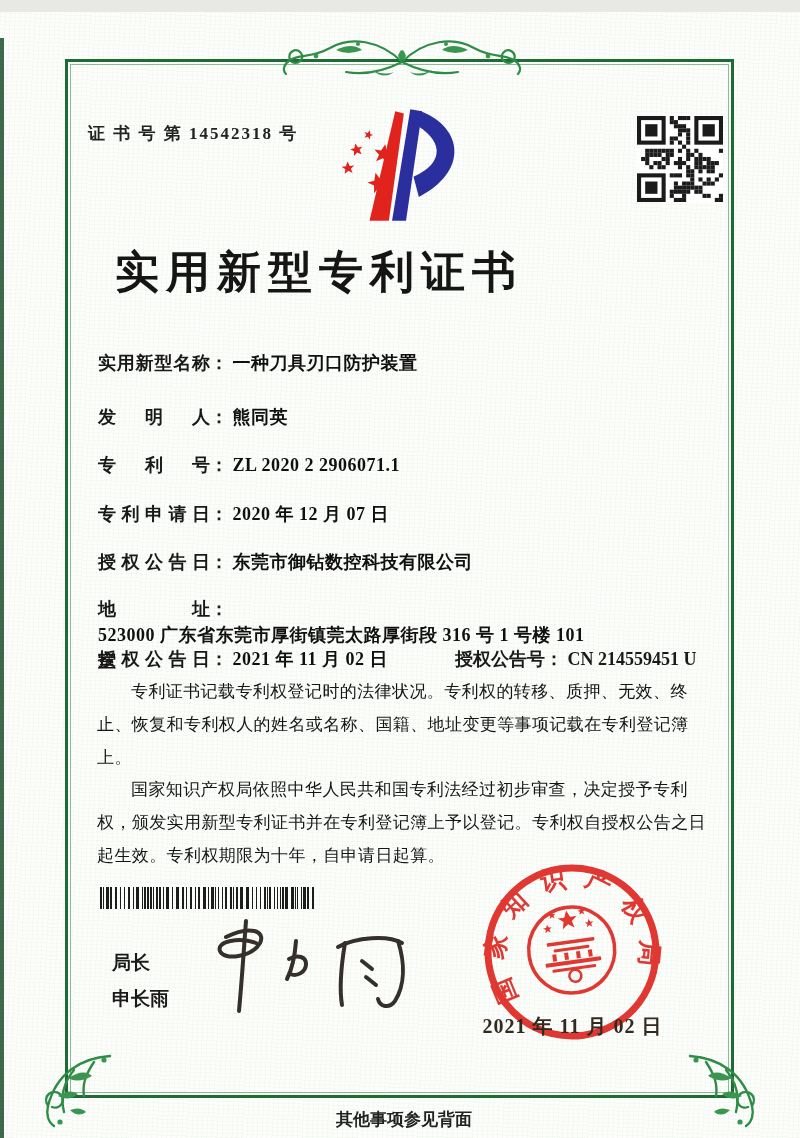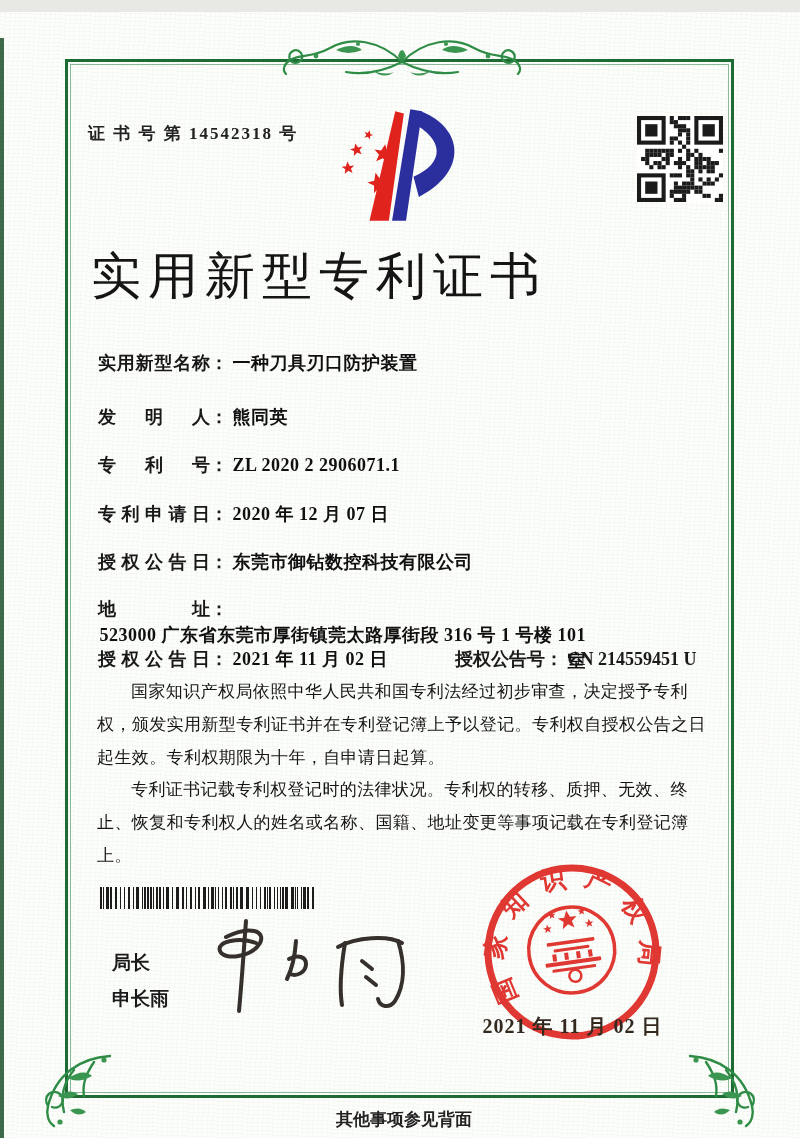--- a/index.html
+++ b/index.html
@@ -16,26 +16,26 @@
   .frame{position:absolute;left:65px;top:47px;width:663px;height:1033px;border:3px solid #1e6b33;}
   .frame-inner{position:absolute;left:2px;top:2px;right:2px;bottom:2px;border:1px solid #8cb799;}
   .ornament-top{position:absolute;left:276px;top:18px;width:252px;height:60px;}
   .ornament-corner{position:absolute;width:80px;height:82px;}
   .oc-left{left:34px;top:1036px;}
   .oc-right{left:686px;top:1036px;transform:scaleX(-1);}
   .cert-no{position:absolute;left:88px;top:110px;font-size:17px;letter-spacing:2px;font-weight:600;color:#222;}
   .logo{position:absolute;left:336px;top:95px;width:140px;height:118px;}
   .qr{position:absolute;left:637px;top:104px;width:86px;height:86px;}
   .doc-title{position:absolute;left:0;top:231px;width:638px;text-align:center;
-    font-size:50px;font-weight:400;letter-spacing:7px;color:#151515;}
+    font-size:44px;font-weight:700;letter-spacing:7px;color:#151515;}
   .fields{position:absolute;left:98px;top:0;width:622px;}
   .frow{position:absolute;left:0;width:622px;font-size:18px;font-weight:600;line-height:26px;}
   .flabel{display:inline-block;width:112px;text-align:justify;text-align-last:justify;vertical-align:top;color:#181818;}
   .fcolon{display:inline-block;vertical-align:top;}
-  .fvalue{display:inline-block;vertical-align:top;max-width:495px;letter-spacing:.5px;color:#101010;text-align:right;}
+  .fvalue{display:inline-block;vertical-align:top;max-width:495px;letter-spacing:.5px;color:#101010;}
   .grant-group{position:absolute;left:357px;top:0;white-space:nowrap;}
   .paras{position:absolute;left:97px;top:664px;width:622px;font-size:17px;line-height:1.93;
     letter-spacing:.4px;font-weight:500;color:#151515;}
   .paras p{margin:0;text-indent:2em;}
   .barcode{position:absolute;left:100px;top:875px;width:215px;height:22px;}
   .sig-title{position:absolute;left:112px;top:938px;font-size:19px;font-weight:600;}
   .sig-name{position:absolute;left:112px;top:974px;font-size:19px;font-weight:600;text-align:center;}
   .signature{position:absolute;left:192px;top:903px;width:225px;height:102px;}
   .seal{position:absolute;left:478px;top:846px;width:188px;height:188px;transform:rotate(-8deg);opacity:.93;}
   .seal-date{position:absolute;left:470px;top:1001px;width:205px;text-align:center;
@@ -287,22 +287,22 @@
       <span class="flabel">授权公告日</span><span class="fcolon">：</span>
       <span class="fvalue">2021 年 11 月 02 日</span>
       <span class="grant-group">
         <span>授权公告号</span><span>：</span>
         <span>CN 214559451 U</span>
       </span>
     </div>
   </div>
 
   <div class="paras">
+    <p>专利证书记载专利权登记时的法律状况。专利权的转移、质押、无效、终止、恢复和专利权人的姓名或名称、国籍、地址变更等事项记载在专利登记簿上。</p>
     <p>国家知识产权局依照中华人民共和国专利法经过初步审查，决定授予专利权，颁发实用新型专利证书并在专利登记簿上予以登记。专利权自授权公告之日起生效。专利权期限为十年，自申请日起算。</p>
-    <p>专利证书记载专利权登记时的法律状况。专利权的转移、质押、无效、终止、恢复和专利权人的姓名或名称、国籍、地址变更等事项记载在专利登记簿上。</p>
   </div>
 
   <svg class="barcode" viewBox="0 0 215 22" preserveAspectRatio="none">
     <g id="bc-bars" fill="#1c1c1c">
         <rect x="0" y="0" width="2" height="22"></rect>
         <rect x="3" y="0" width="1" height="22"></rect>
         <rect x="6" y="0" width="3" height="22"></rect>
         <rect x="10" y="0" width="2" height="22"></rect>
         <rect x="15" y="0" width="2" height="22"></rect>
         <rect x="20" y="0" width="1" height="22"></rect>

